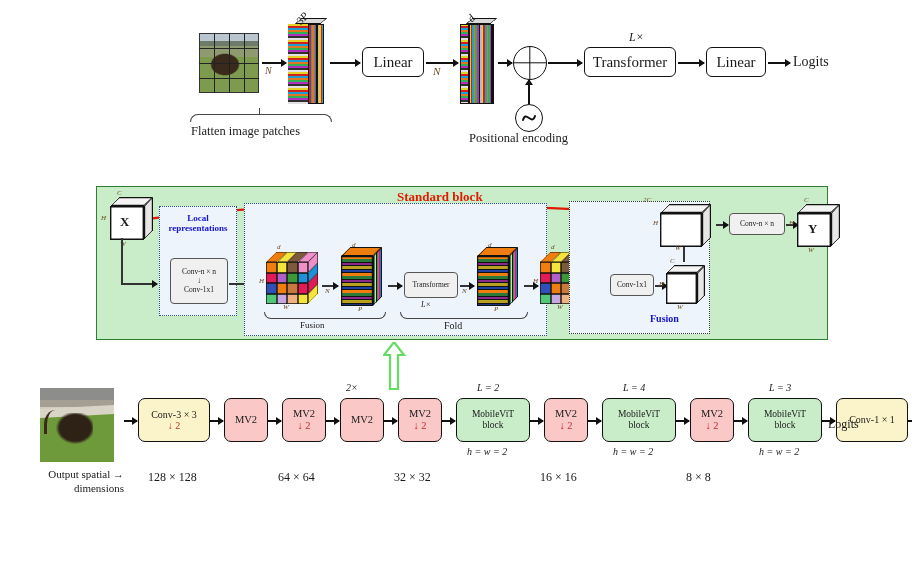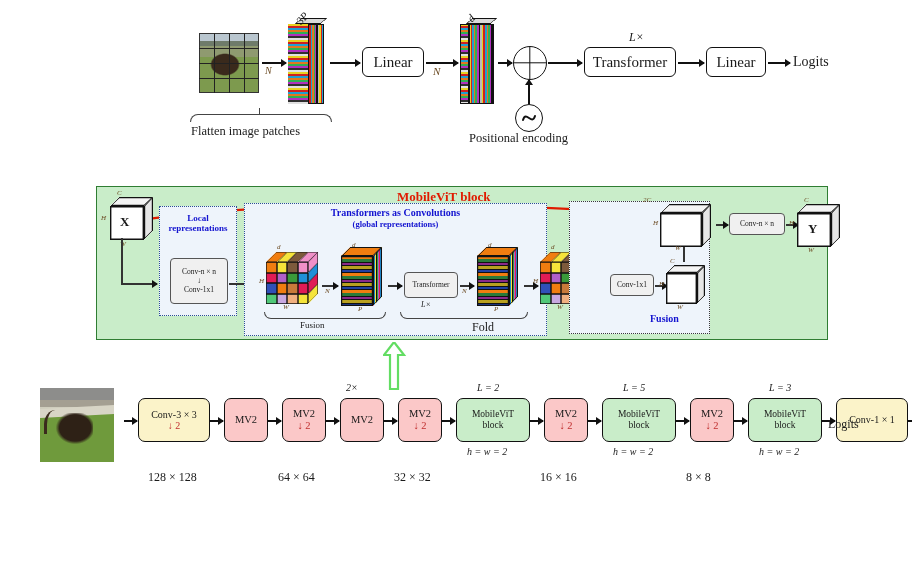--- a/index.html
+++ b/index.html
@@ -177,21 +177,21 @@
   <div class="arrow" style="left:768px;top:62px;width:22px;"></div>
   <div class="lbl" style="left:793px;top:54px;font-size:14px;">Logits</div>
 
   <div class="brace" style="left:190px;top:114px;width:140px;"></div>
   <div class="plain" style="left:259px;top:108px;width:1.4px;height:7px;background:#444;"></div>
   <div class="lbl" style="left:191px;top:124px;font-size:12.5px;">Flatten image patches</div>
 
 
   <div class="greenpanel" style="left:96px;top:186px;width:730px;height:152px;"></div>
 
-  <div class="redtitle" style="left:397px;top:189px;font-size:13px;">MobileViT block</div>
+  <div class="redtitle" style="left:397px;top:189px;font-size:13px;">Standard block</div>
 
   <svg style="position:absolute;left:140px;top:198px;width:570px;height:40px;">
     <path d="M2 22 C120 4, 330 2, 545 18" stroke="#e01b00" stroke-width="2.2" fill="none"></path>
     <polygon points="550,20 538,14 539,23" fill="#e01b00"></polygon>
   </svg>
 
   <div class="cube" style="left:110px;top:196px;width:46px;height:44px;">
     <div class="f" style="left:0;bottom:0;width:34px;height:34px;"></div>
     <div class="t" style="left:0;bottom:34px;width:34px;height:9px;transform:skewX(-46deg);transform-origin:bottom left;"></div>
     <div class="r" style="left:34px;bottom:0;width:9px;height:34px;transform:skewY(-46deg);transform-origin:bottom left;"></div>
@@ -211,24 +211,20 @@
   </div>
   <div class="grbox" style="left:170px;top:258px;width:58px;height:46px;font-size:7.5px;">
     <div>Conv-n × n</div>
     <div style="font-size:8px;">↓</div>
     <div>Conv-1x1</div>
   </div>
 
   <div class="arrow" style="left:229px;top:283px;width:36px;background:#333;"></div>
 
   <div class="dotbox" style="left:244px;top:203px;width:303px;height:133px;"></div>
-  <div class="btitle" style="left:244px;top:207px;width:303px;font-size:10px;">
-    <span>Transformers as Convolutions</span><br>
-    <span style="font-size:8.5px;">(global representations)</span>
-  </div>
 
   <div class="ccube" style="left:266px;top:250px;width:52px;height:54px;">
     <div class="cf" style="width:42px;height:42px;">
       <span style="background:#f07d10"></span>
         <span style="background:#f5e43a"></span>
         <span style="background:#7d5a3c"></span>
         <span style="background:#f090c8"></span>
       <span style="background:#e01b55"></span>
         <span style="background:#b060c8"></span>
         <span style="background:#3a9a3a"></span>
@@ -324,21 +320,21 @@
         <span style="background:#f5e43a"></span>
     </div>
   </div>
   <div class="cubelab" style="left:551px;top:243px;">d</div>
   <div class="cubelab" style="left:533px;top:277px;">H</div>
   <div class="cubelab" style="left:557px;top:303px;">W</div>
 
   <div class="brace" style="left:264px;top:312px;width:120px;border-radius:0 0 9px 9px;border-top:none;border-bottom:1.3px solid #444;height:6px;"></div>
   <div class="lbl" style="left:300px;top:320px;font-size:9px;">Fusion</div>
   <div class="brace" style="left:400px;top:312px;width:126px;border-radius:0 0 9px 9px;border-top:none;border-bottom:1.3px solid #444;height:6px;"></div>
-  <div class="lbl" style="left:472px;top:320px;font-size:12px;font-family:Liberation Serif, serif;">Fold</div>
+  <div class="lbl" style="left:444px;top:320px;font-size:10px;font-family:Liberation Serif, serif;">Fold</div>
 
   <div class="arrow" style="left:588px;top:285px;width:22px;background:#333;"></div>
 
   <div class="dotbox gdot" style="left:569px;top:201px;width:141px;height:133px;"></div>
   <div class="btitle" style="left:650px;top:313px;font-size:10px;">Fusion</div>
 
   <div class="grbox" style="left:610px;top:274px;width:44px;height:22px;font-size:7.5px;">Conv-1x1</div>
   <div class="arrow" style="left:655px;top:285px;width:12px;background:#333;"></div>
 
   <div class="cube" style="left:666px;top:264px;width:42px;height:40px;">
@@ -377,20 +373,24 @@
 
   <svg class="garrow" style="left:383px;top:342px;width:24px;height:48px;">
     <polygon points="11,0 21,13 15,13 15,47 7,47 7,13 1,13" fill="#ffffff" stroke="#63dd63" stroke-width="2.2"></polygon>
   </svg>
 
   <div class="photo" style="left:40px;top:388px;">
     <div class="road"></div>
     <div class="tail"></div>
     <div class="dog2"></div>
   </div>
+  <div class="lbl" style="left:34px;top:468px;font-size:11px;line-height:1.25;text-align:right;width:90px;">
+    <span>Output spatial →</span><br>
+    <span>dimensions</span>
+  </div>
 
   <div id="netrow">
       <div class="arrow" style="left: 124px; top: 420px; width: 13px;"></div>
       <div class="nbox" style="left: 138px; top: 398px; width: 72px; height: 44px; background: rgb(251, 243, 201); font-size: 10px;">
         <div>Conv-3 × 3</div>
         <div style="color: rgb(192, 48, 48);">↓ 2</div>
       </div>
       <div class="lbl" style="left: 148px; top: 470px; font-size: 12px;">128 × 128</div>
       <div class="arrow" style="left: 210px; top: 420px; width: 13px;"></div>
       <div class="nbox" style="left: 224px; top: 398px; width: 44px; height: 44px; background: rgb(251, 200, 200); font-size: 10.5px;">
@@ -424,21 +424,21 @@
       <div class="nbox" style="left: 544px; top: 398px; width: 44px; height: 44px; background: rgb(251, 200, 200); font-size: 10.5px;">
         <div>MV2</div>
         <div style="color: rgb(192, 48, 48);">↓ 2</div>
       </div>
       <div class="lbl" style="left: 540px; top: 470px; font-size: 12px;">16 × 16</div>
       <div class="arrow" style="left: 588px; top: 420px; width: 13px;"></div>
       <div class="nbox" style="left: 602px; top: 398px; width: 74px; height: 44px; background: rgb(201, 237, 201); font-size: 9.5px;">
         <div>MobileViT</div>
         <div>block</div>
       </div>
-      <div class="lbl it" style="left: 623px; top: 382px; font-size: 10px;">L = 5</div>
+      <div class="lbl it" style="left: 623px; top: 382px; font-size: 10px;">L = 4</div>
       <div class="lbl it" style="left: 613px; top: 446px; font-size: 10px;">h = w = 2</div>
       <div class="arrow" style="left: 676px; top: 420px; width: 13px;"></div>
       <div class="nbox" style="left: 690px; top: 398px; width: 44px; height: 44px; background: rgb(251, 200, 200); font-size: 10.5px;">
         <div>MV2</div>
         <div style="color: rgb(192, 48, 48);">↓ 2</div>
       </div>
       <div class="lbl" style="left: 686px; top: 470px; font-size: 12px;">8 × 8</div>
       <div class="arrow" style="left: 734px; top: 420px; width: 13px;"></div>
       <div class="nbox" style="left: 748px; top: 398px; width: 74px; height: 44px; background: rgb(201, 237, 201); font-size: 9.5px;">
         <div>MobileViT</div>

